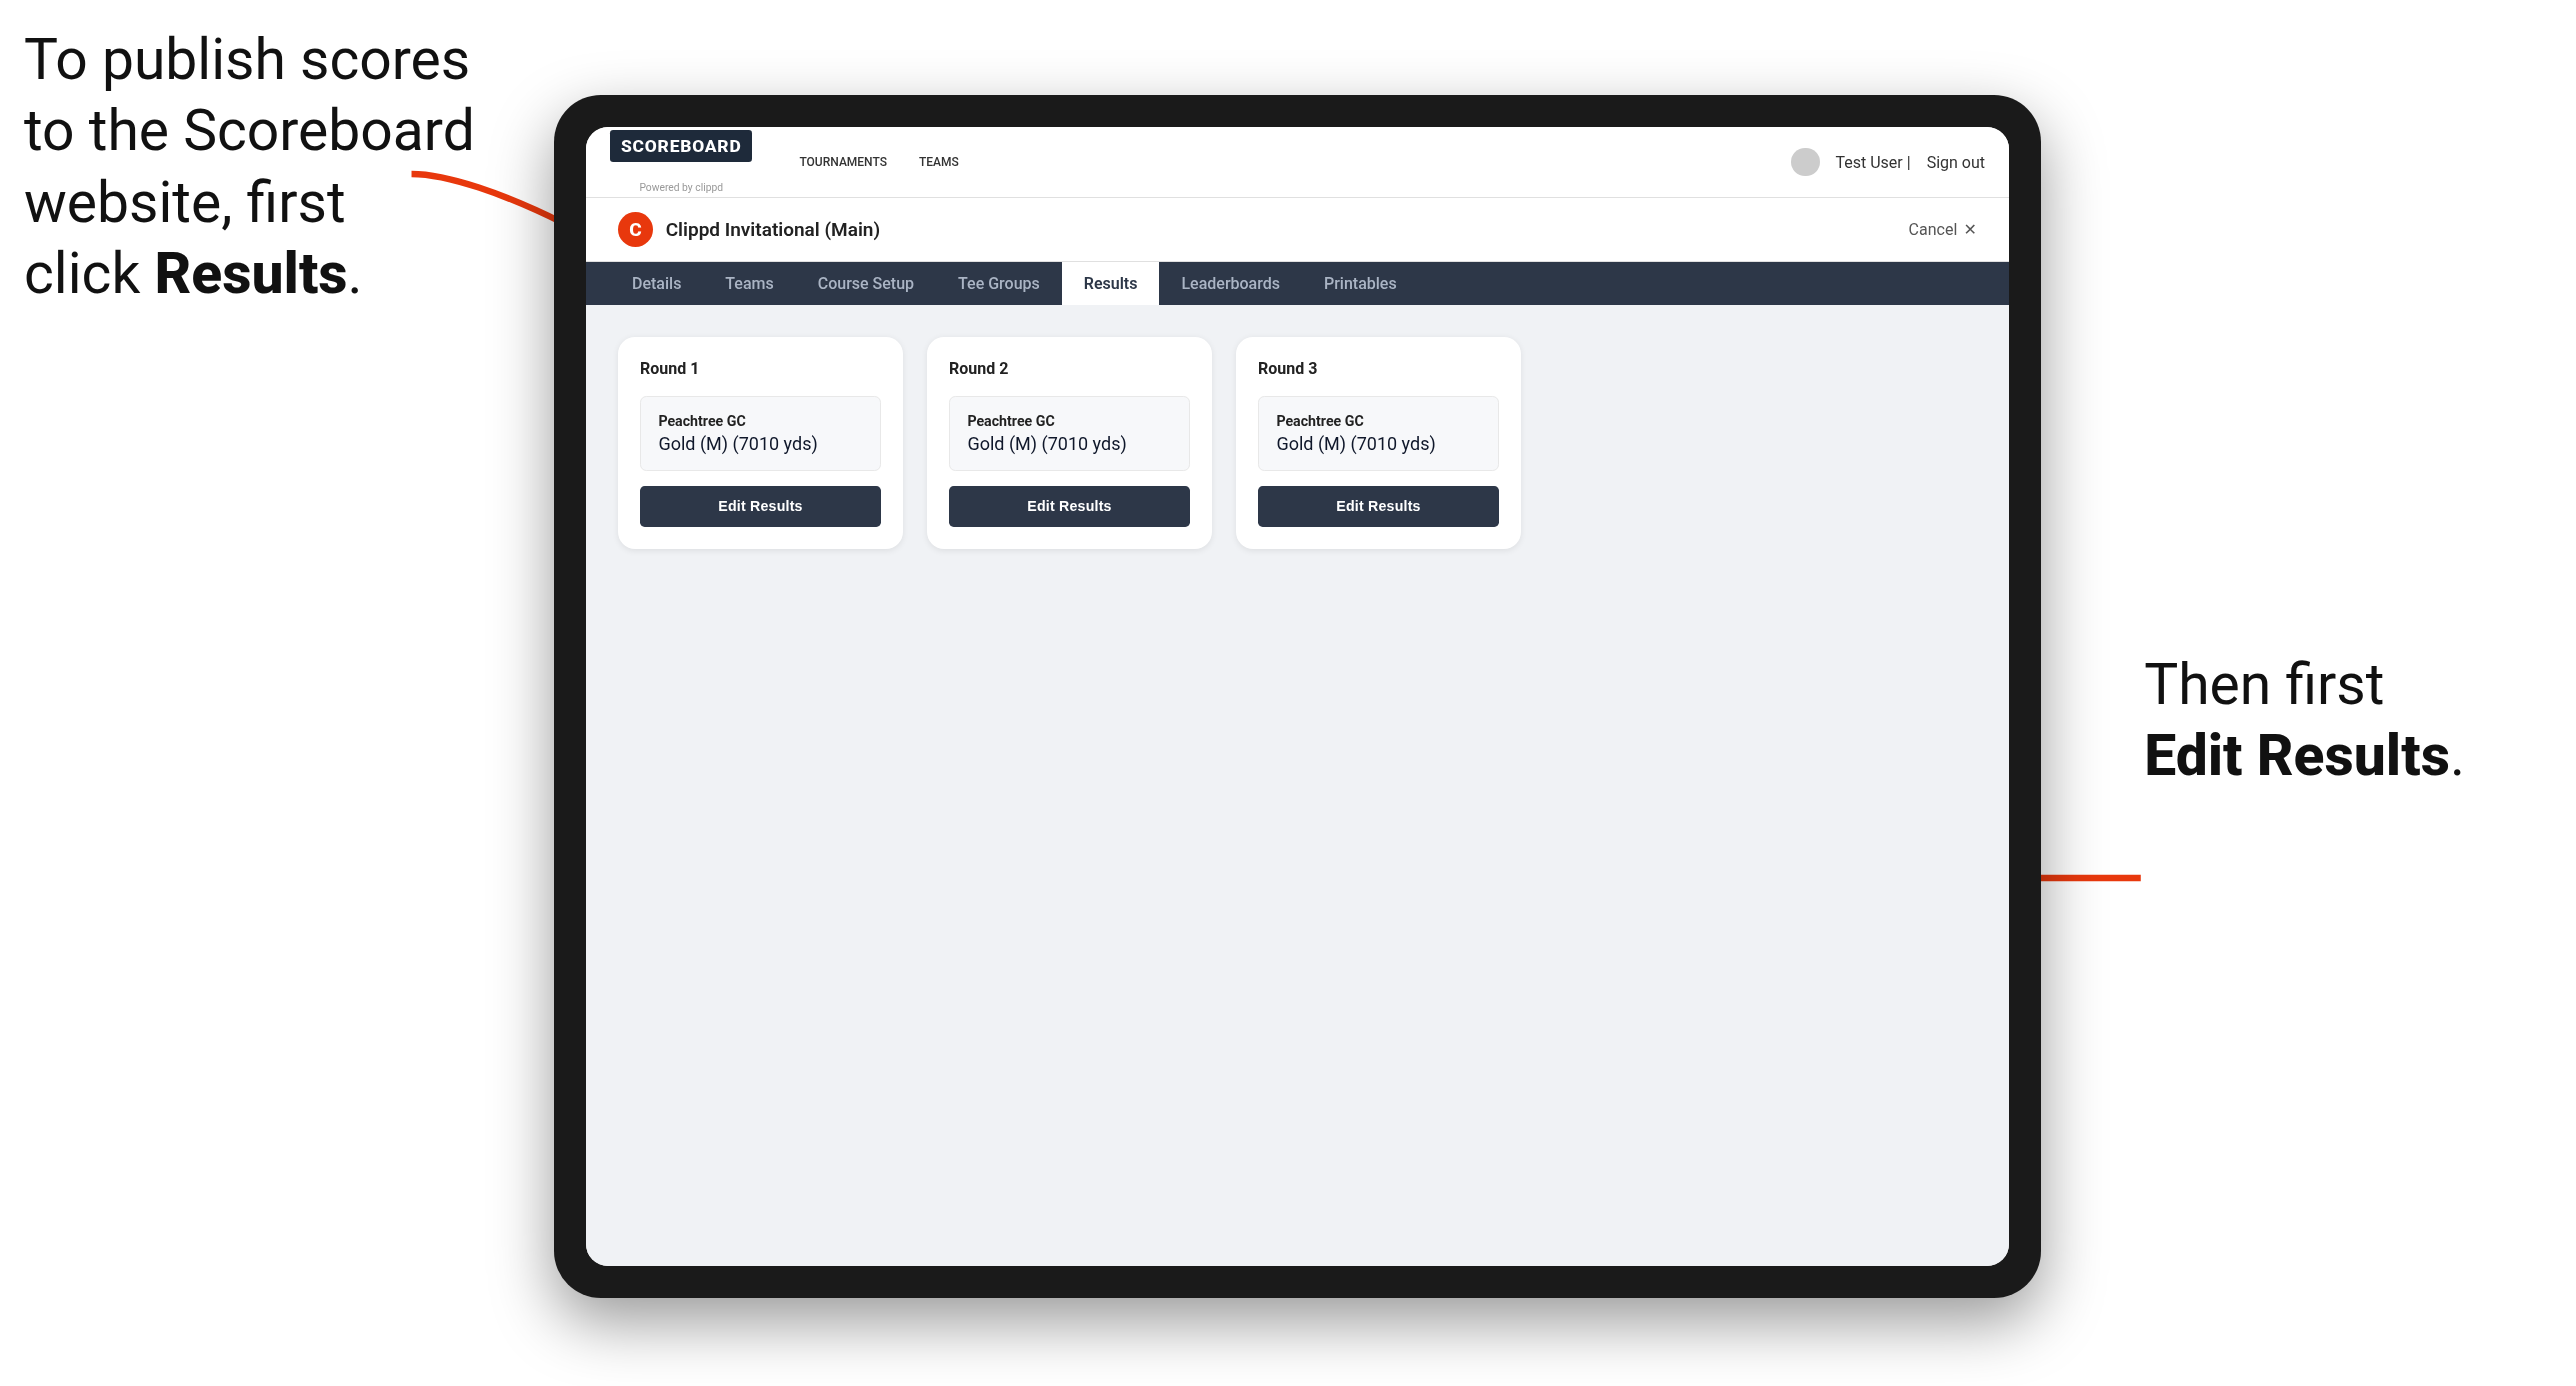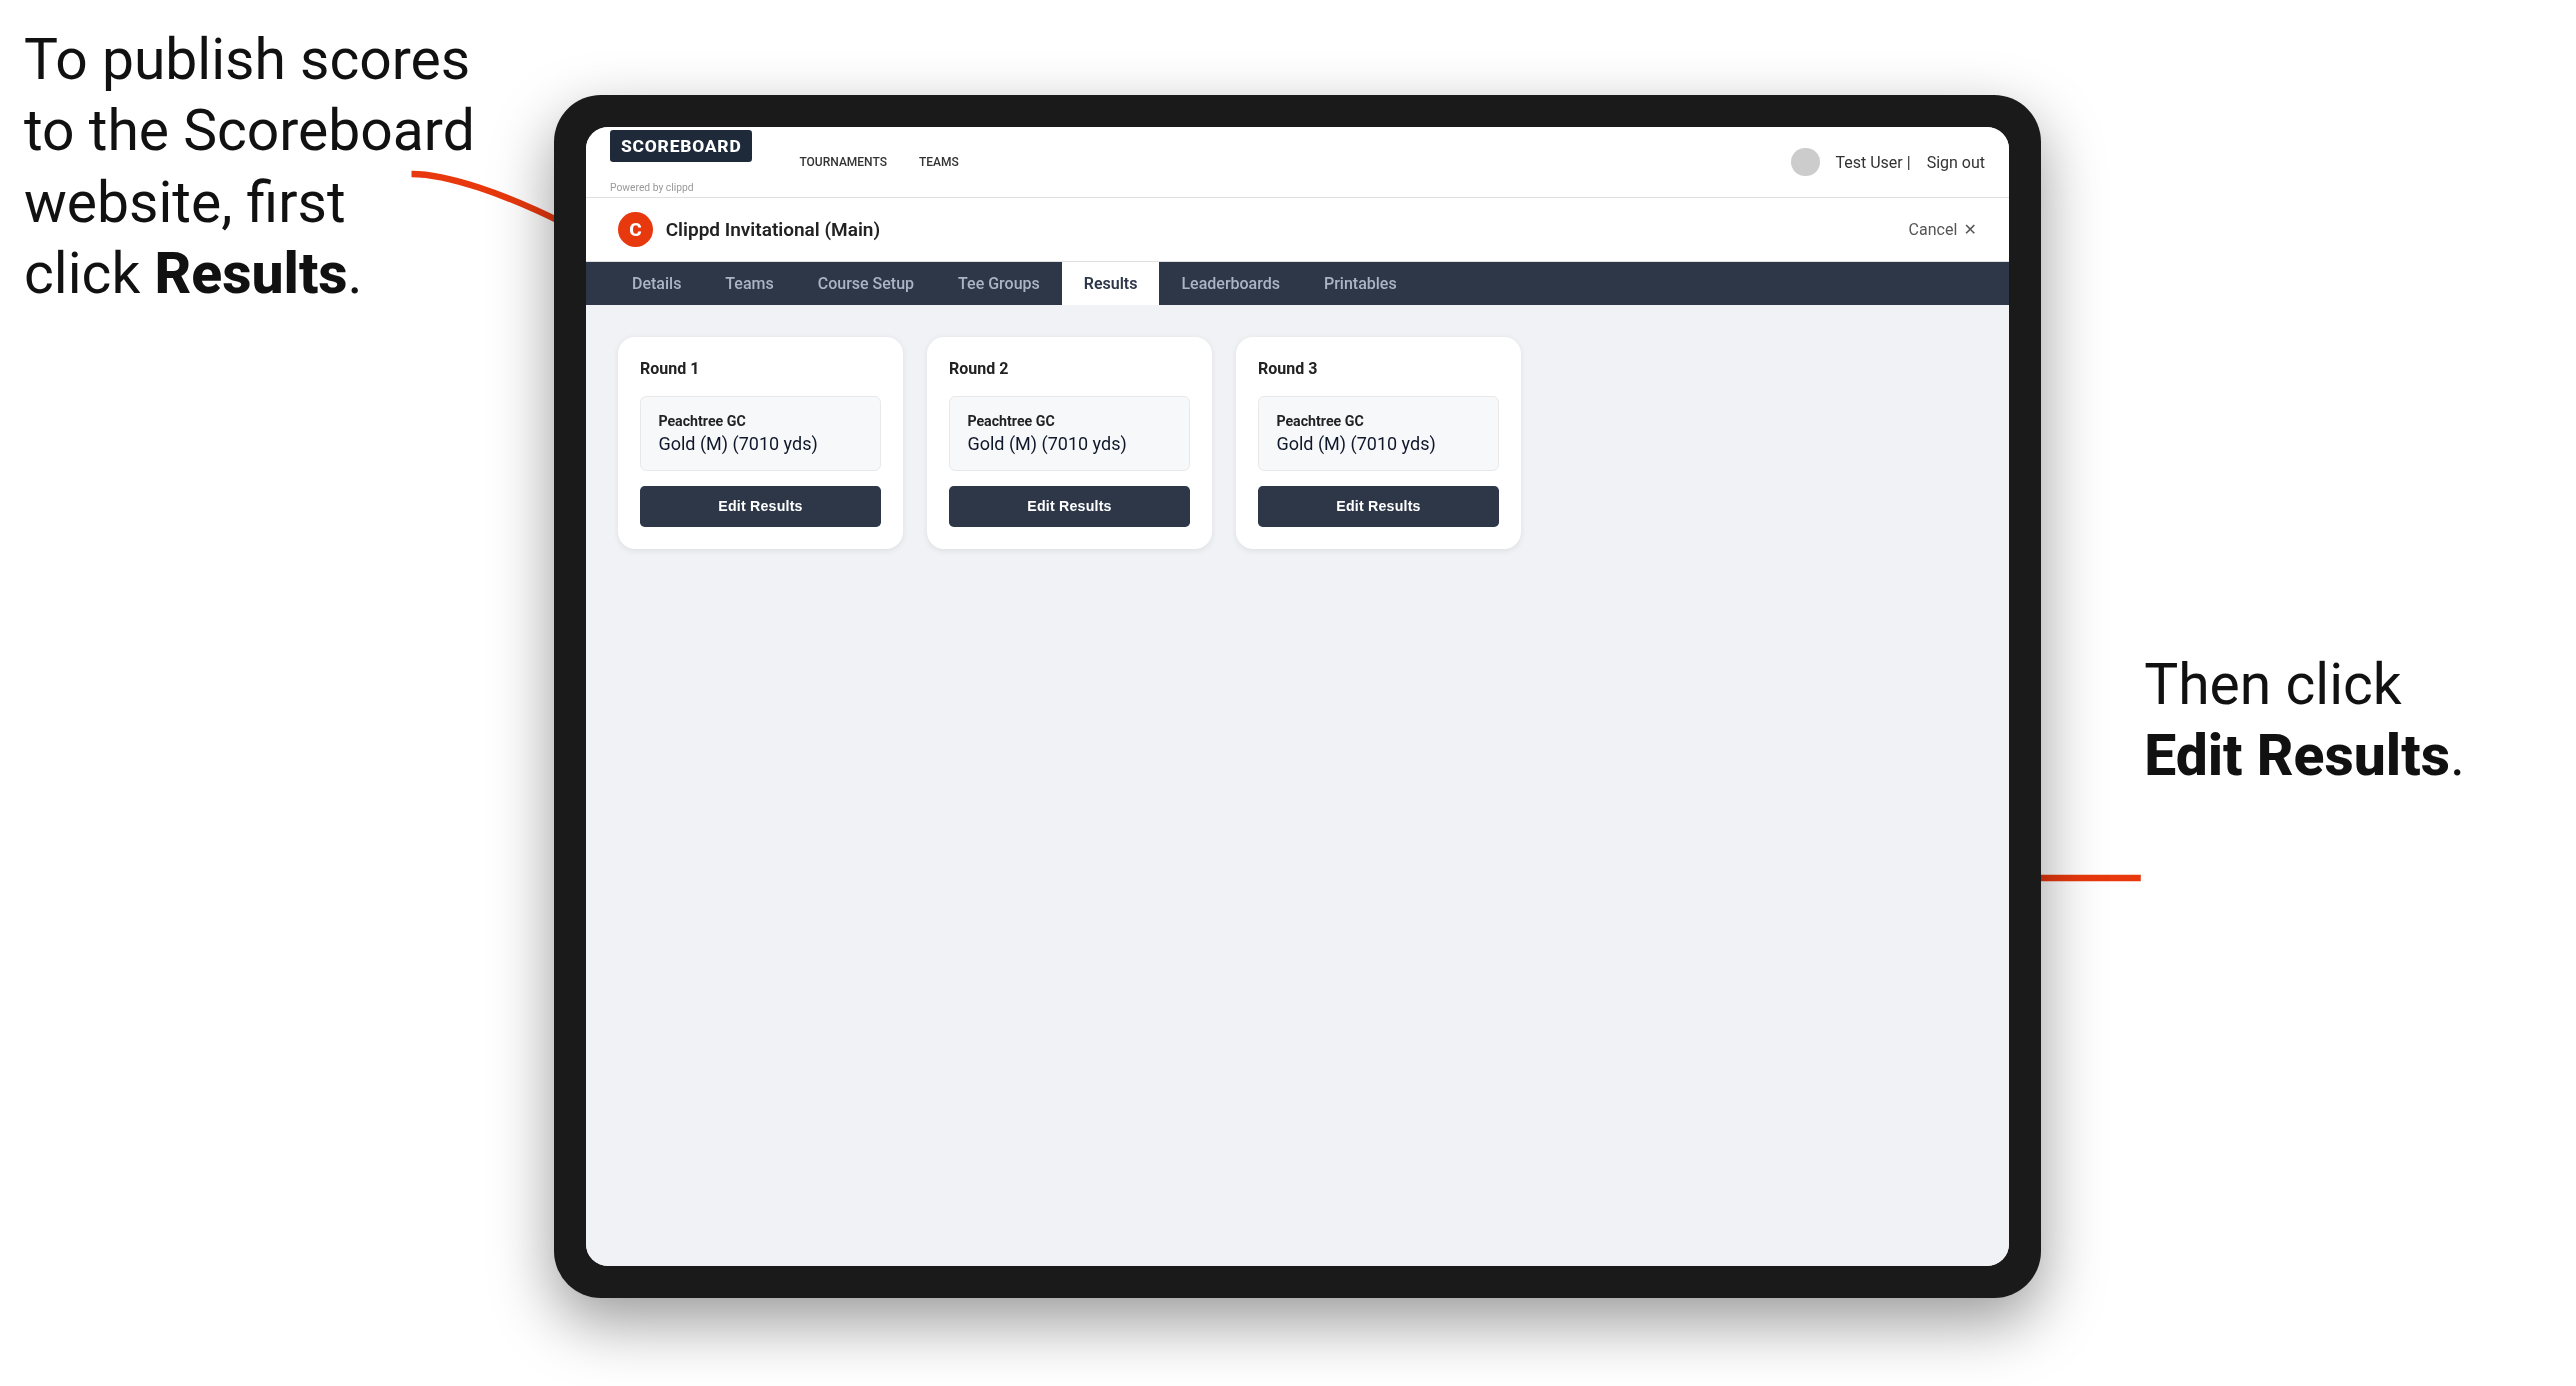--- a/index.html
+++ b/index.html
@@ -92,20 +92,21 @@
       font-size: 17.4px;
       font-weight: 800;
       letter-spacing: 0.8px;
       text-transform: uppercase;
     }
 
     .logo-sub {
       font-size: 10.3px;
       color: #999;
       margin-top: 19px;
+      text-align: center;
     }
 
     .top-nav-links {
       display: flex;
       gap: 32px;
       flex: 1;
     }
 
     .top-nav-link {
       font-size: 12px;
@@ -295,21 +296,21 @@
 <div class="instruction-text">
   <span>To publish scores</span><br>
   <span>to the Scoreboard</span><br>
   <span>website, first</span><br>
   <span>
     <span>click </span><strong>Results</strong><span>.</span>
   </span>
 </div>
 
 <div class="instruction-text-right">
-  <span>Then click</span><br>
+  <span>Then first</span><br>
   <span><strong>Edit Results</strong><span>.</span></span>
 </div>
 
 <svg class="arrow-results arrow-svg" style="position:absolute; top:158px; left:364px; width:396px; height:222px;" viewBox="0 0 500 280">
   <defs>
     <marker id="arrowhead1" markerWidth="10" markerHeight="7" refX="10" refY="3.5" orient="auto">
       <polygon points="0 0, 10 3.5, 0 7" fill="#e8380d"></polygon>
     </marker>
   </defs>
   <path d="M 60,20 C 150,20 350,120 460,220" stroke="#e8380d" stroke-width="8" fill="none" marker-end="url(#arrowhead1)"></path>

